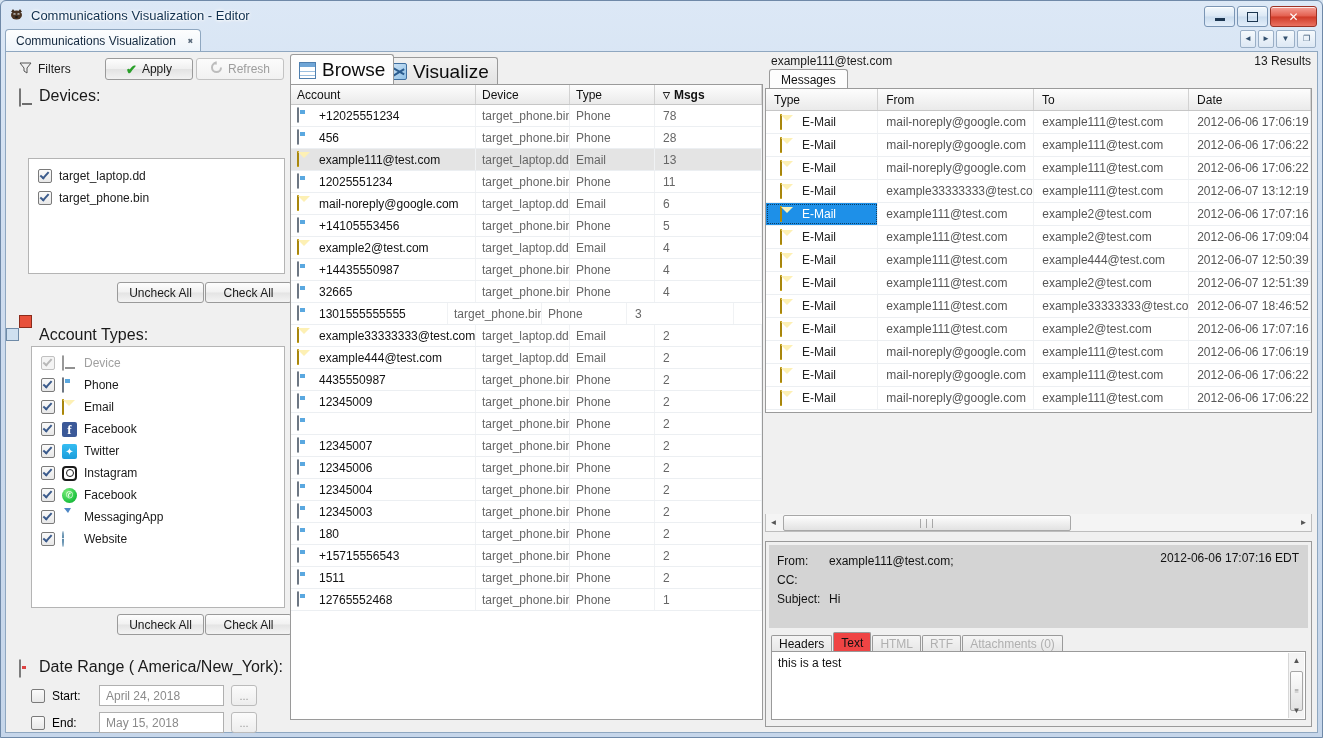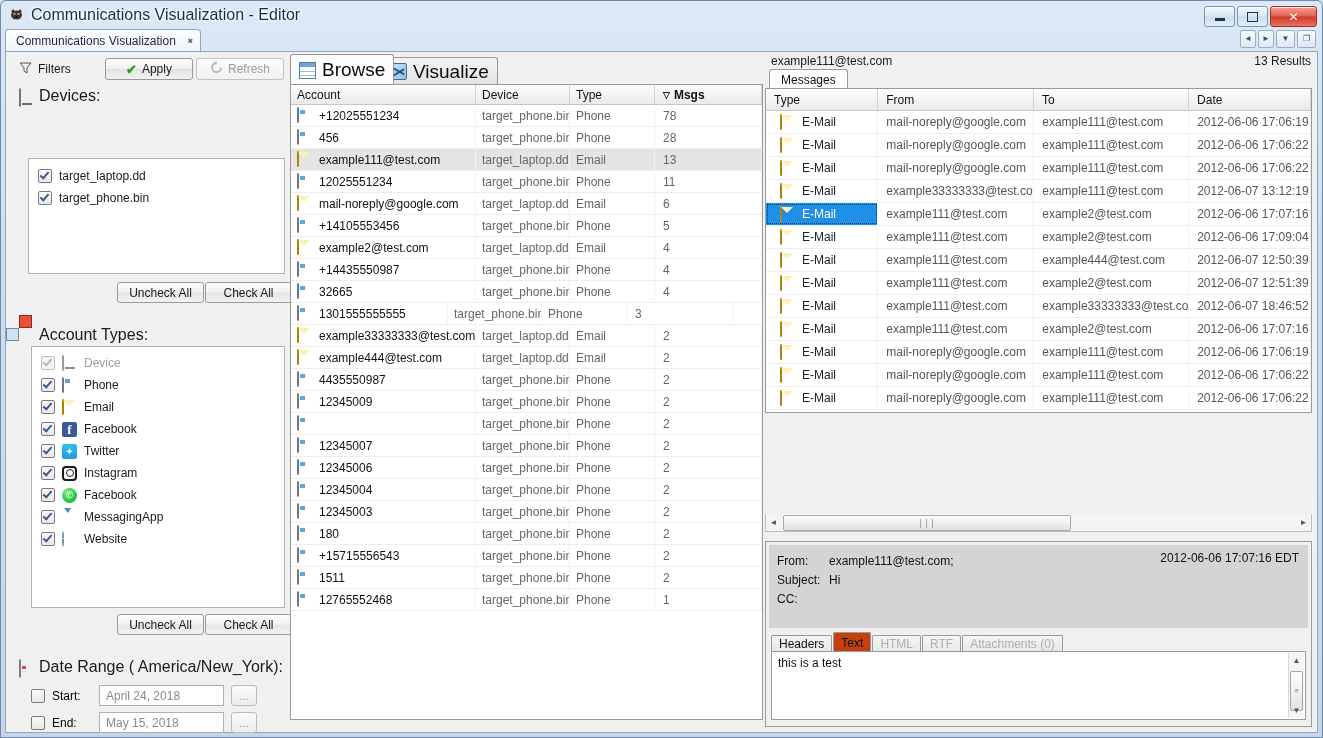--- a/index.html
+++ b/index.html
@@ -21,21 +21,21 @@
   .titlebar{
     position:absolute;left:0;top:0;right:0;height:28px;
     display:flex;align-items:center;
     padding-left:8px;
     box-sizing:border-box;
   }
   .app-icon{
     width:16px;height:16px;margin-right:6px;position:relative;flex:0 0 auto;
   }
   .title-text{
-    font-size:16px;color:#10304f;
+    font-size:13px;color:#10304f;
     text-shadow:0 0 3px #ffffff,0 0 3px #ffffff,0 0 5px #ffffff;
     white-space:nowrap;
   }
   .win-buttons{position:absolute;right:5px;top:5px;display:flex;gap:2px;}
   .wb{
     width:29px;height:19px;border:1px solid #7a95b4;border-radius:3px;
     background:linear-gradient(180deg,#f4f9fd 0%,#dbe8f5 48%,#cadcee 52%,#e3eefa 100%);
     display:flex;align-items:center;justify-content:center;
     box-shadow:inset 0 1px 0 rgba(255,255,255,.8);
     cursor:default;
@@ -324,21 +324,21 @@
   .hdate{position:absolute;right:9px;top:6px;font-size:12px;color:#111;}
   .subtabs{
     position:absolute;left:5px;top:90px;display:flex;align-items:flex-end;height:20px;
   }
   .stab{
     height:17px;padding:0 7px;border:1px solid #9a9a9a;border-bottom:none;
     background:linear-gradient(180deg,#f5f5f5,#e6e6e6);
     font-size:12px;color:#111;display:flex;align-items:center;
     border-radius:2px 2px 0 0;box-sizing:border-box;margin-right:1px;
   }
-  .stab.active{height:20px;background:#c2410c;color:#111;}
+  .stab.active{height:20px;background:#ef4444;color:#111;}
   .stab.dis{color:#b0b0b0;}
   .textarea{
     position:absolute;left:5px;right:5px;top:109px;bottom:6px;
     background:#fff;border:1px solid #9a9a9a;box-sizing:border-box;
     font-size:12px;color:#111;padding:4px 6px;
   }
   .vscroll{
     position:absolute;right:1px;top:1px;bottom:1px;width:15px;background:#f4f4f4;
     border-left:1px solid #d7d7d7;
   }
@@ -928,26 +928,26 @@
         <div class="hs-arrow">►</div>
       </div>
 
       <div class="detail">
         <div class="hdrbox">
           <div class="hline">
             <span class="hlabel">From:</span>
             <span>example111@test.com;</span>
           </div>
           <div class="hline">
+            <span class="hlabel">CC:</span>
+            <span></span>
+          </div>
+          <div class="hline">
             <span class="hlabel">Subject:</span>
             <span>Hi</span>
-          </div>
-          <div class="hline">
-            <span class="hlabel">CC:</span>
-            <span></span>
           </div>
           <div class="hdate">2012-06-06 17:07:16 EDT</div>
         </div>
 
         <div class="subtabs">
           <div class="stab">
               <span>Headers</span>
             </div>
           <div class="stab active">
               <span>Text</span>

